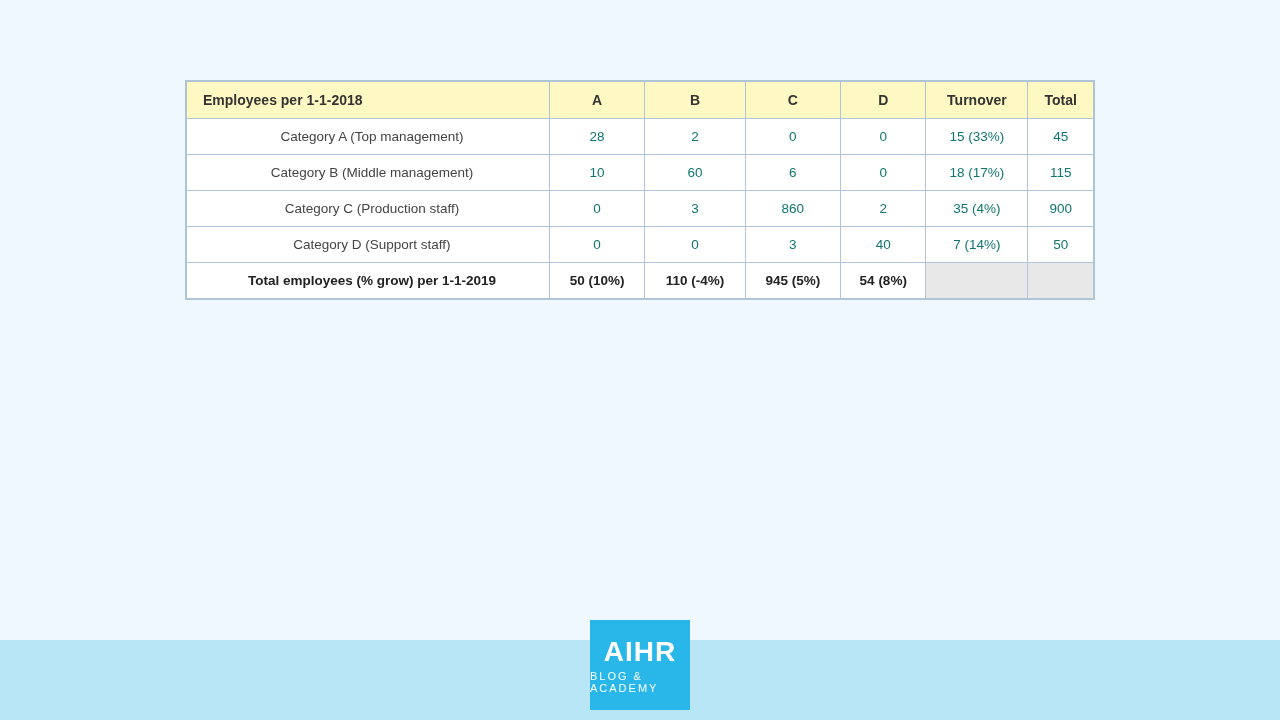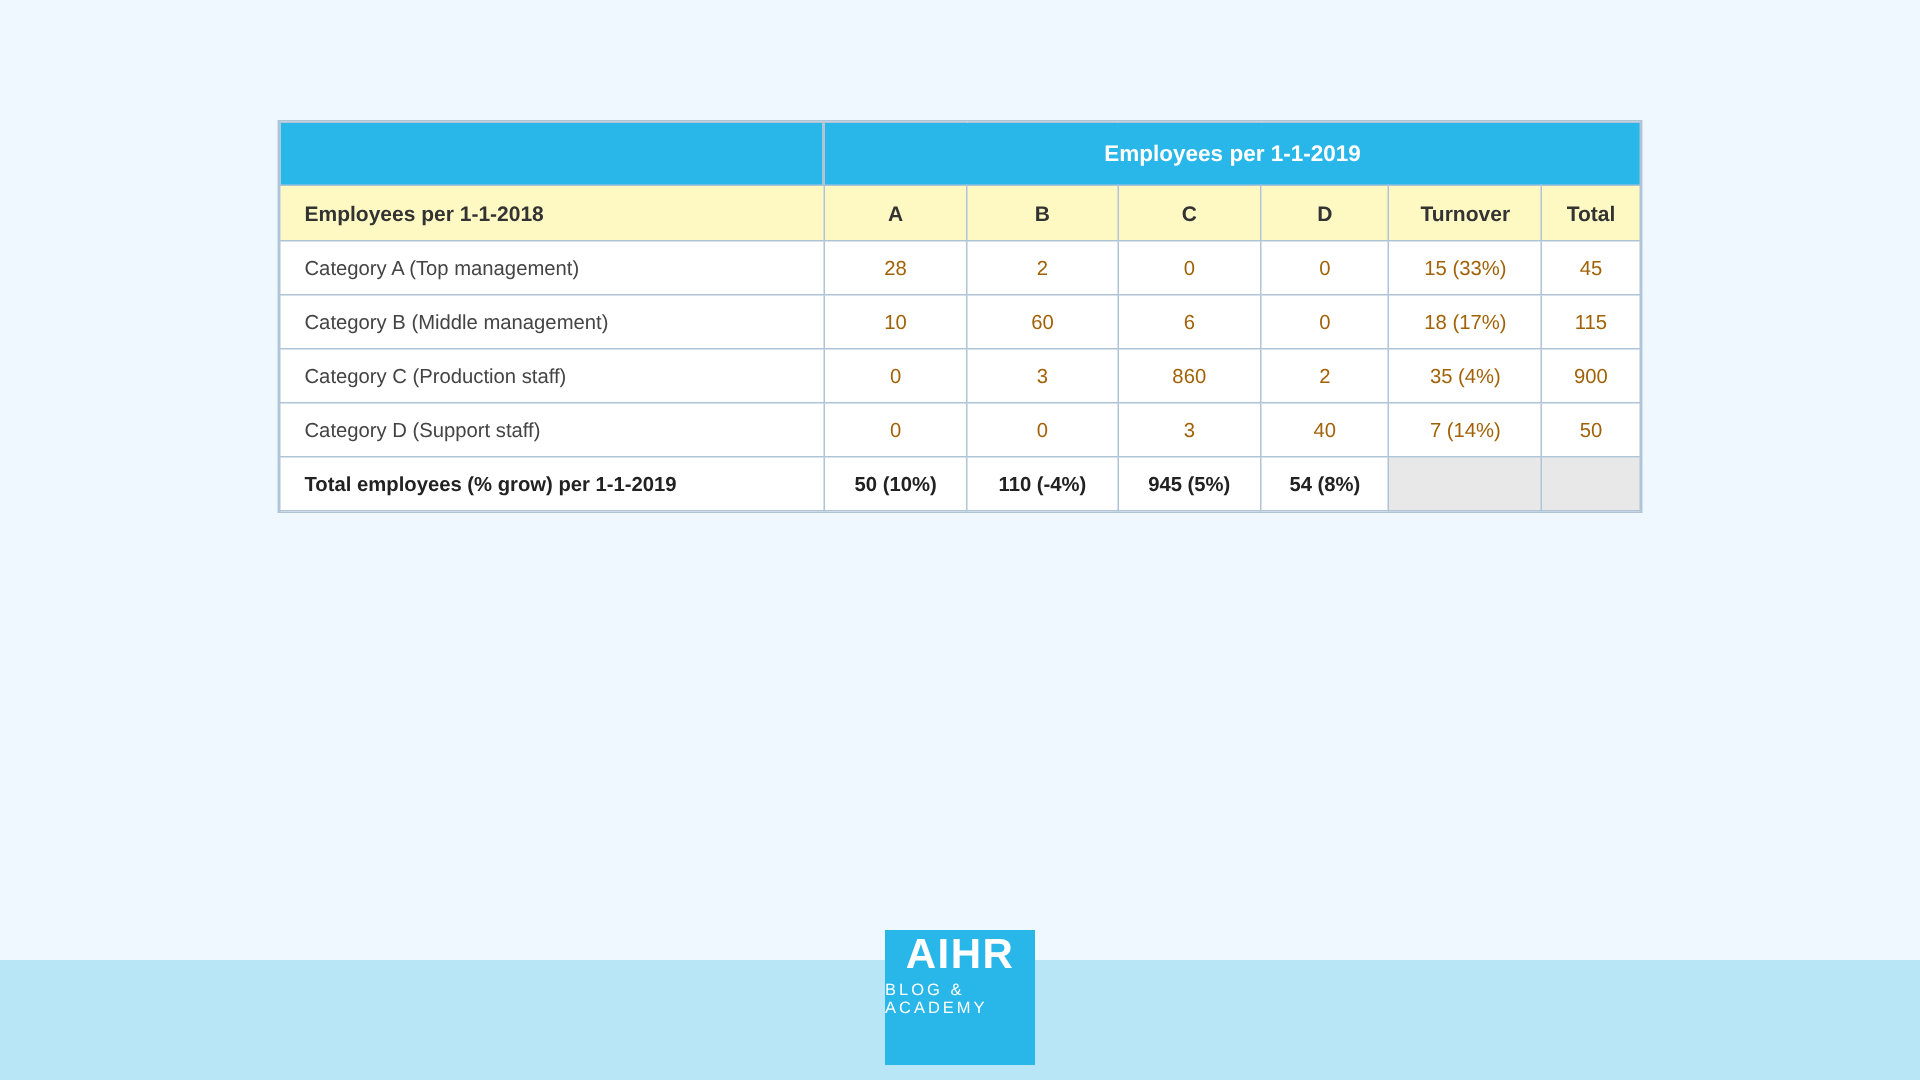--- a/index.html
+++ b/index.html
@@ -66,27 +66,27 @@
 
     .subheader-row th.row-label {
       text-align: left;
       padding-left: 16px;
     }
 
     tbody tr td {
       border: 1.5px solid #b0c4d8;
       padding: 10px 8px;
       font-size: 13.5px;
-      color: #a16207;
+      color: #0f766e;
       text-align: center;
       background: #fff;
     }
 
     tbody tr td.row-label {
-      text-align: left;
+      text-align: center;
       padding-left: 16px;
       font-weight: normal;
       color: #444;
     }
 
     tbody tr td.row-label.bold {
       font-weight: bold;
       color: #222;
     }
 
@@ -111,21 +111,21 @@
       justify-content: center;
     }
 
     .logo-box {
       width: 100px;
       height: 90px;
       background: #29b6e8;
       display: flex;
       flex-direction: column;
       align-items: center;
-      justify-content: flex-start;
+      justify-content: center;
       position: absolute;
       bottom: 10px;
     }
 
     .logo-text-main {
       font-size: 28px;
       font-weight: bold;
       color: #fff;
       letter-spacing: 1px;
     }
@@ -137,24 +137,20 @@
       margin-top: 2px;
     }
   </style>
 </head>
 <body>
 
 <div class="page-wrapper">
   <div class="table-container">
     <table>
       <thead>
-        <tr class="header-row-top">
-          <th class="label-cell"></th>
-          <th class="span-cell" colspan="6">Employees per 1-1-2019</th>
-        </tr>
         <tr class="subheader-row">
           <th class="row-label">Employees per 1-1-2018</th>
           <th>A</th>
           <th>B</th>
           <th>C</th>
           <th>D</th>
           <th>Turnover</th>
           <th>Total</th>
         </tr>
       </thead>

